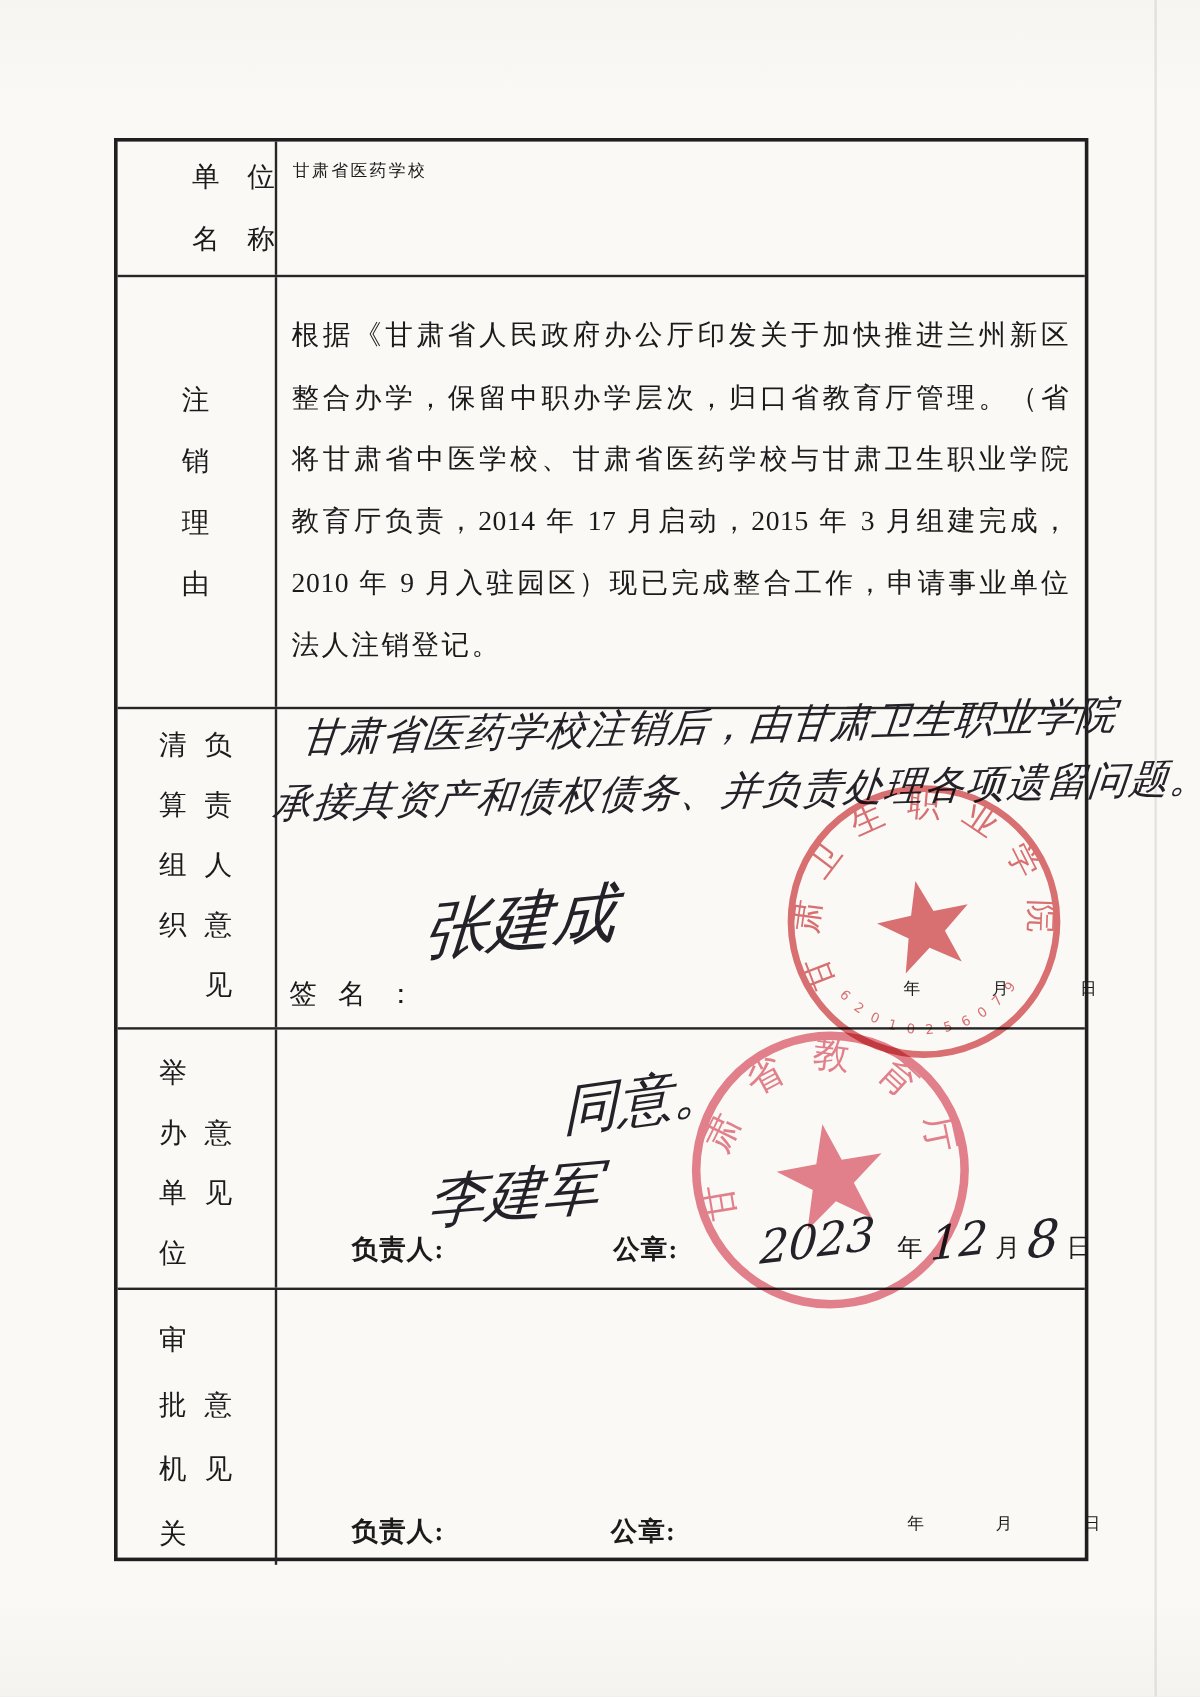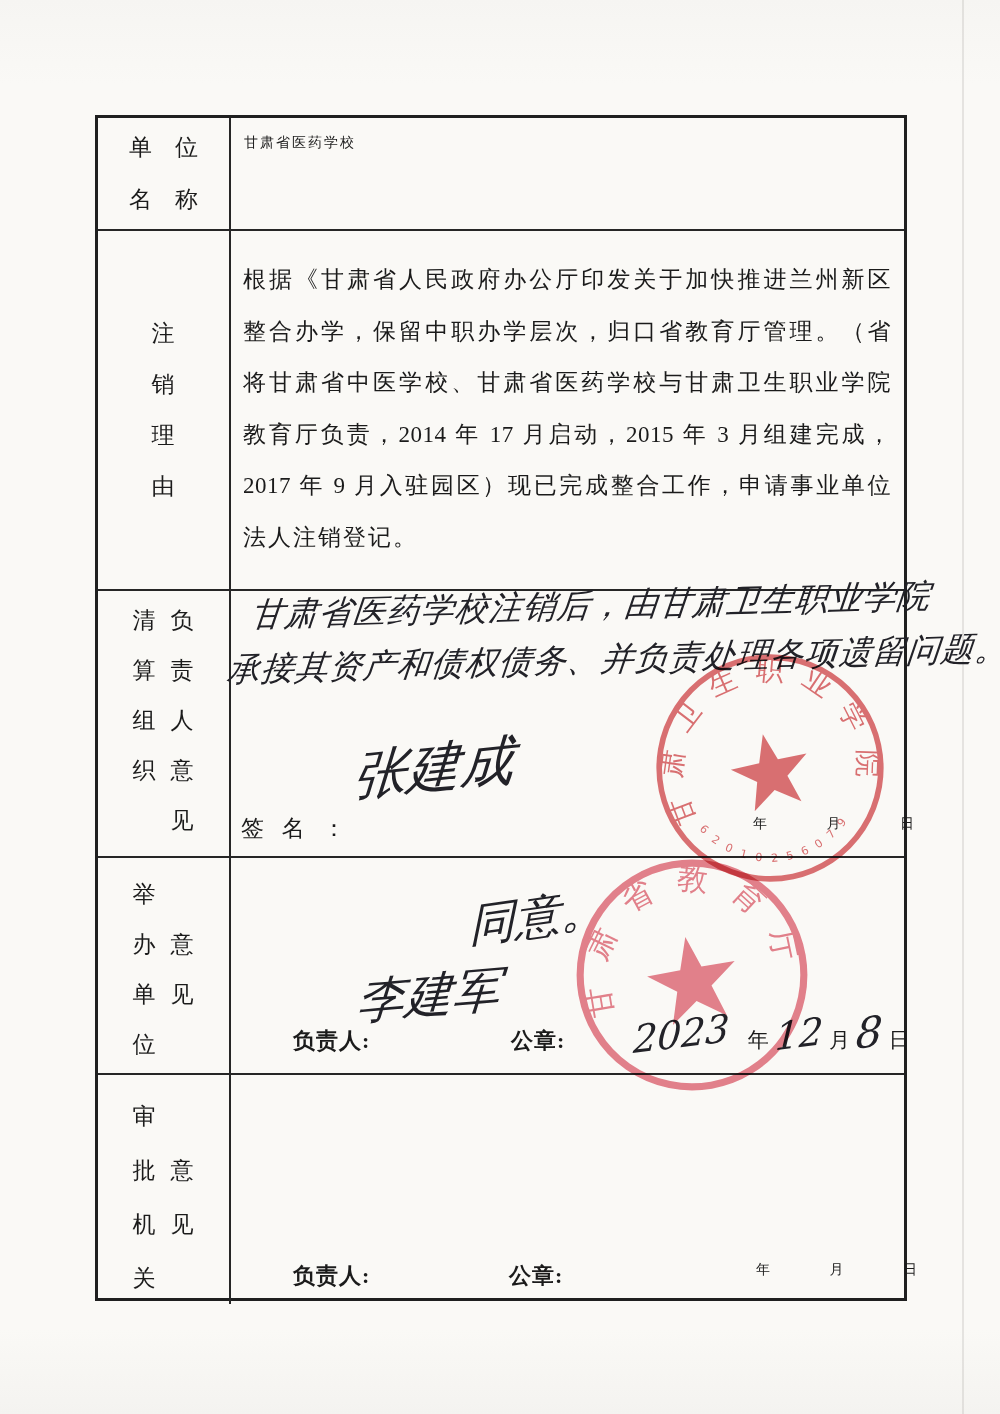--- a/index.html
+++ b/index.html
@@ -11,21 +11,21 @@
        border:3px solid #1f1f1f;box-sizing:border-box;background:transparent;}
   .row{position:absolute;left:0;width:100%;box-sizing:border-box;border-bottom:2px solid #262626;}
   .row:last-child{border-bottom:none;}
   .lab{position:absolute;left:0;top:0;bottom:0;width:133px;border-right:2px solid #262626;
        box-sizing:border-box;display:flex;justify-content:center;}
   .cont{position:absolute;left:133px;top:0;right:0;bottom:0;}
   .vlabel{white-space:pre-line;text-align:center;font-size:23px;line-height:50px;letter-spacing:1px;}
   .twocol{display:flex;gap:14px;align-items:flex-start;}
   
   .r1lab{flex-direction:column;justify-content:center;gap:0;}
-  .r1text{white-space:pre-line;font-size:23px;line-height:52px;text-align:center;}
+  .r1text{white-space:pre-line;font-size:23px;line-height:52px;text-align:right;}
   .unitval{position:absolute;left:13px;top:16px;font-size:14px;letter-spacing:2px;}
   
   .reason{position:absolute;left:12px;right:13px;top:23px;}
   .jline{font-size:23px;line-height:51.5px;text-align:justify;text-align-last:justify;letter-spacing:.5px;}
   .jline.last{text-align-last:left;letter-spacing:2px;}
   
   .hw{font-family:"DejaVu Serif",serif;font-style:italic;color:#222228;
       transform:rotate(-1.6deg) skewX(-7deg);transform-origin:left center;}
   .hwline1{position:absolute;left:20px;top:2px;font-size:33px;white-space:nowrap;letter-spacing:1px;}
   .hwline2{position:absolute;left:-4px;top:57px;font-size:33px;white-space:nowrap;letter-spacing:1px;}
@@ -84,21 +84,21 @@
 销
 理
 由</div>
       </div>
       <div class="cont">
         <div class="reason">
           <div class="jline">根据《甘肃省人民政府办公厅印发关于加快推进兰州新区</div>
           <div class="jline">整合办学，保留中职办学层次，归口省教育厅管理。（省</div>
           <div class="jline">将甘肃省中医学校、甘肃省医药学校与甘肃卫生职业学院</div>
           <div class="jline">教育厅负责，2014 年 17 月启动，2015 年 3 月组建完成，</div>
-          <div class="jline">2017 年 9 月入驻园区）现已完成整合工作，申请事业单位</div>
+          <div class="jline">2010 年 9 月入驻园区）现已完成整合工作，申请事业单位</div>
           <div class="jline last">法人注销登记。</div>
         </div>
       </div>
     </div>
 
     <div class="row" style="top:473px;height:267px;">
       <div class="lab" style="padding-top:5px;">
         <div class="twocol">
           <div class="vlabel">清
 算

